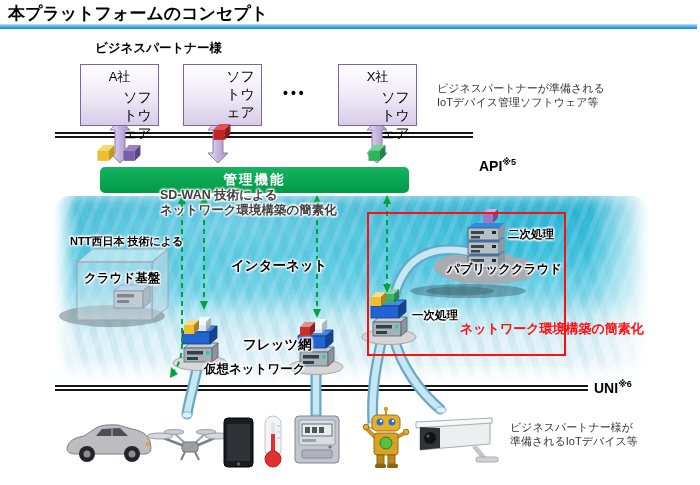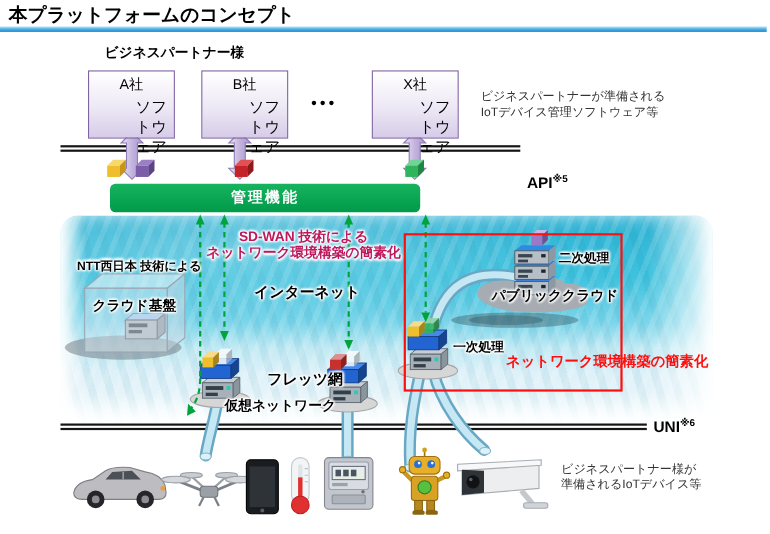--- a/index.html
+++ b/index.html
@@ -25,37 +25,37 @@
   
   .busline{position:absolute;height:2px;background:#fff;border-top:2px solid #151515;
     border-bottom:2px solid #151515;z-index:0;}
   .api-line{left:55px;top:132px;width:418px;}
   .uni-line{left:55px;top:385px;width:533px;}
   .busline-label{font-size:14px;font-weight:bold;z-index:5;}
   .busline-label sup{font-size:9px;}
   .api-label{left:479px;top:127px;margin-top:30px;}
   .uni-label{left:594px;top:379px;}
   
-  .mgmt-bar{left:100px;top:167px;width:282px;height:26px;border-radius:5px;z-index:3;
+  .mgmt-bar{left:100px;top:167px;width:309px;height:26px;border-radius:5px;z-index:3;
     background:linear-gradient(180deg,#17b35e 0%,#009A4A 100%);
     color:#fff;font-size:13.5px;font-weight:bold;letter-spacing:2px;
     display:flex;align-items:center;justify-content:center;}
   
   .water{left:55px;top:196px;width:593px;height:188px;border-radius:16px;z-index:0;
     background:
       linear-gradient(90deg,rgba(255,255,255,.85) 0%,rgba(255,255,255,0) 4%,rgba(255,255,255,0) 90%,rgba(255,255,255,.9) 100%),
       radial-gradient(ellipse 90% 60% at 28% 16%,rgba(255,255,255,.3),rgba(255,255,255,0) 55%),
       repeating-linear-gradient(112deg,rgba(255,255,255,.12) 0 5px,rgba(255,255,255,0) 5px 13px),
       repeating-linear-gradient(74deg,rgba(8,120,150,.07) 0 7px,rgba(0,0,0,0) 7px 16px),
       linear-gradient(180deg,#2db2d4 0%,#3fc2de 30%,#7dd6ea 52%,#c2eaf4 64%,#def1f8 76%,#eef8fc 100%);
     box-shadow:inset 0 0 16px rgba(255,255,255,.75), inset 0 -14px 18px rgba(255,255,255,.95);}
   
   .glow{text-shadow:0 0 3px #fff,0 0 3px #fff,1px 1px 2px #fff,-1px -1px 2px #fff,1px -1px 2px #fff,-1px 1px 2px #fff;}
-  .sdwan{left:160px;top:208px;width:232px;text-align:center;font-size:12.5px;line-height:15px;
-    font-weight:bold;color:#be185d;z-index:5;}
+  .sdwan{left:160px;top:188px;width:232px;font-size:12.5px;line-height:15px;
+    font-weight:bold;color:#404040;z-index:5;}
   .ntt-label{left:70px;top:234px;font-size:11px;font-weight:bold;z-index:5;}
   .cloudbase-label{left:84px;top:270px;font-size:12.5px;font-weight:bold;z-index:5;}
   .internet-label{left:231px;top:257px;font-size:13.5px;font-weight:bold;z-index:5;}
   .flets-label{left:243px;top:336px;font-size:13.5px;font-weight:bold;z-index:5;}
   .virtual-label{left:204px;top:361px;font-size:12.5px;font-weight:bold;z-index:5;}
   .primary-label{left:412px;top:308px;font-size:11.5px;font-weight:bold;z-index:5;}
   .secondary-label{left:508px;top:227px;font-size:11.5px;font-weight:bold;z-index:5;}
   .publiccloud-label{left:447px;top:261px;font-size:12.5px;font-weight:bold;z-index:5;}
   
   .red-box{left:367px;top:212px;width:195px;height:140px;border:2px solid #FF0E0E;z-index:2;}
@@ -84,21 +84,20 @@
           <polygon points="10,5 15,0 15,9 10,14" fill="#C8951B"></polygon>
       </svg>
       <svg width="19" height="17" viewBox="0 0 16 15">
         <polygon points="0,5 5,0 15,0 10,5" fill="#9B7FC4"></polygon>
           <rect x="0" y="5" width="10" height="9" fill="#7C5DA8"></rect>
           <polygon points="10,5 15,0 15,9 10,14" fill="#5D4385"></polygon>
       </svg>
     </div>
   </div>
   <div class="company-box" style="left:183px">
-    <div class="company-name">B社</div>
     <div class="company-sub">ソフトウェア</div>
     <div class="cube-row">
       <svg width="19" height="17" viewBox="0 0 16 15">
         <polygon points="0,5 5,0 15,0 10,5" fill="#E05055"></polygon>
           <rect x="0" y="5" width="10" height="9" fill="#C42428"></rect>
           <polygon points="10,5 15,0 15,9 10,14" fill="#93181C"></polygon>
       </svg>
     </div>
   </div>
   <div class="company-box" style="left:338px">

